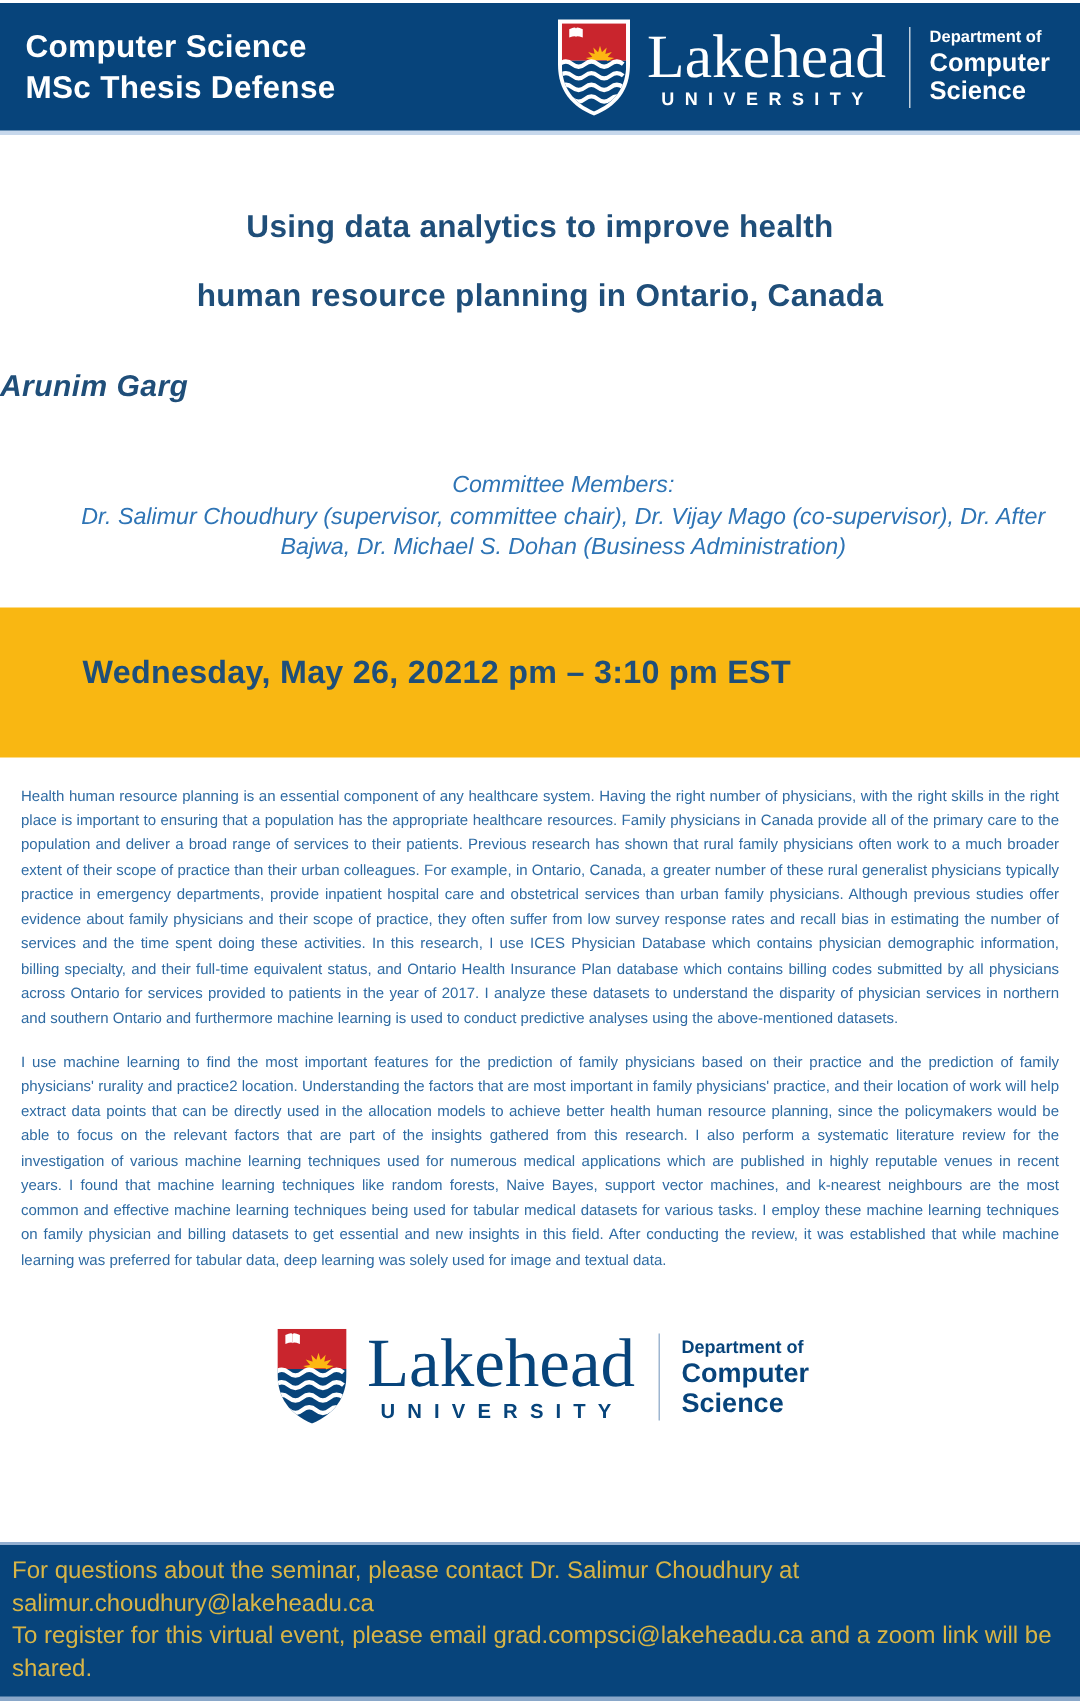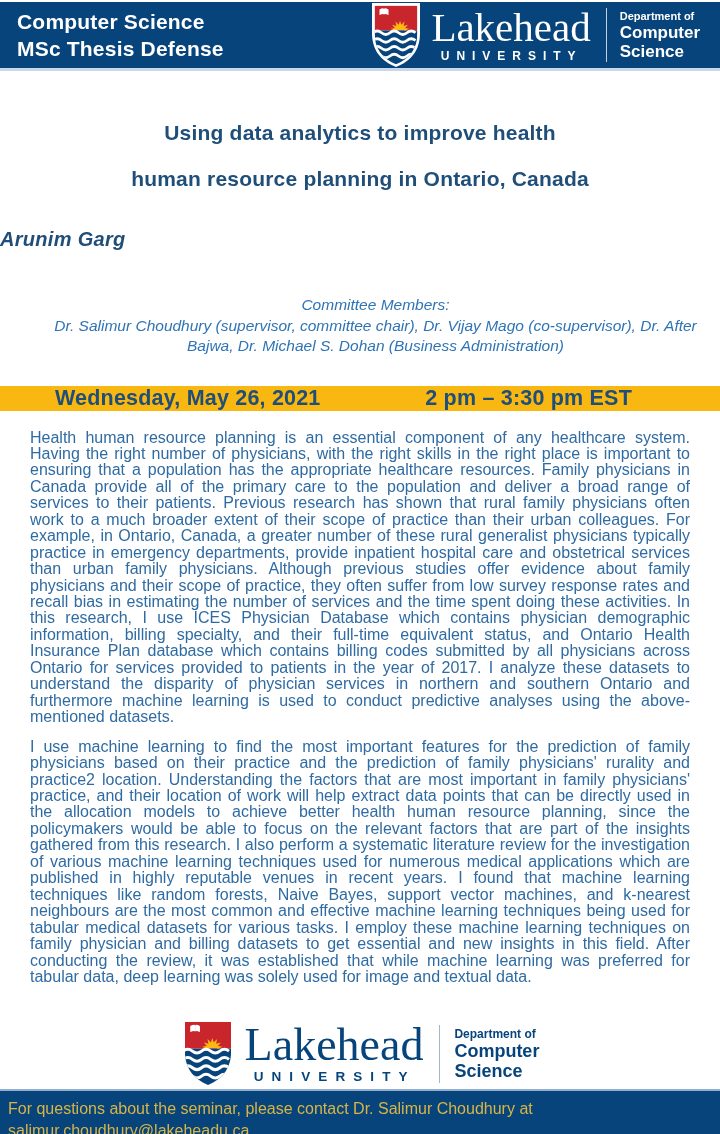--- a/index.html
+++ b/index.html
@@ -43,28 +43,28 @@
   .title-line{color:var(--title-blue);font-weight:bold;font-size:21px;text-align:center;letter-spacing:.2px;}
   .title-line.l1{margin-top:50px;}
   .title-line.l2{margin-top:22px;}
   .speaker{color:var(--title-blue);font-weight:bold;font-style:italic;font-size:20px;text-align:left;margin-top:37px;letter-spacing:.3px;}
   .committee{margin-top:44px;text-align:center;color:var(--committee-blue);font-style:italic;font-size:15.5px;line-height:20.5px;padding-left:31px;}
   .committee-names{max-width:650px;margin:0 auto;}
 
   
   .datebar{
     margin-top:29px;height:100px;background:var(--gold);
-    display:flex;align-items:center;justify-content:space-between;
-    padding:0 88px 0 55px;color:var(--title-blue);
+    display:flex;align-items:center;
+    padding:0 88px 12px 55px;color:var(--title-blue);
     font-weight:bold;font-size:21.5px;letter-spacing:.2px;
   }
 
   
-  .abstract{margin-top:19px;padding:0 30px;color:var(--body-blue);
-    font-size:16px;line-height:16.45px;text-align:justify;}
+  .abstract{margin-top:19px;padding:0 14px;color:var(--body-blue);
+    font-size:10px;line-height:16.45px;text-align:justify;}
   .abstract p + p{margin-top:13px;}
 
   
   .footer-logo{justify-content:center;margin-top:33px;color:var(--navy);}
   .footer-logo .wordmark{font-size:46px;line-height:44px;color:var(--navy);}
   .footer-logo .university{font-size:13.5px;letter-spacing:.6em;margin-top:2px;color:var(--navy);text-indent:.1em;}
   .footer-logo .logo-divider{height:58px;background:#9eb6d0;margin:0 14px 0 16px;}
   .footer-logo .dept-small{font-size:12px;line-height:14px;}
   .footer-logo .dept-big{font-size:18px;line-height:20px;}
 
@@ -142,21 +142,21 @@
 
   <div class="speaker">Arunim Garg</div>
 
   <div class="committee">
     <div>Committee Members:</div>
     <div class="committee-names">Dr. Salimur Choudhury (supervisor, committee chair), Dr. Vijay Mago (co-supervisor), Dr. After Bajwa, Dr. Michael S. Dohan (Business Administration)</div>
   </div>
 
   <section class="datebar">
     <span>Wednesday, May 26, 2021</span>
-    <span>2 pm – 3:30 pm EST</span>
+    <span>2 pm – 3:10 pm EST</span>
   </section>
 
   <section class="abstract">
     <p>Health human resource planning is an essential component of any healthcare system. Having the right number of physicians, with the right skills in the right place is important to ensuring that a population has the appropriate healthcare resources. Family physicians in Canada provide all of the primary care to the population and deliver a broad range of services to their patients. Previous research has shown that rural family physicians often work to a much broader extent of their scope of practice than their urban colleagues. For example, in Ontario, Canada, a greater number of these rural generalist physicians typically practice in emergency departments, provide inpatient hospital care and obstetrical services than urban family physicians. Although previous studies offer evidence about family physicians and their scope of practice, they often suffer from low survey response rates and recall bias in estimating the number of services and the time spent doing these activities. In this research, I use ICES Physician Database which contains physician demographic information, billing specialty, and their full-time equivalent status, and Ontario Health Insurance Plan database which contains billing codes submitted by all physicians across Ontario for services provided to patients in the year of 2017. I analyze these datasets to understand the disparity of physician services in northern and southern Ontario and furthermore machine learning is used to conduct predictive analyses using the above-mentioned datasets.</p>
     <p>I use machine learning to find the most important features for the prediction of family physicians based on their practice and the prediction of family physicians' rurality and practice2 location. Understanding the factors that are most important in family physicians' practice, and their location of work will help extract data points that can be directly used in the allocation models to achieve better health human resource planning, since the policymakers would be able to focus on the relevant factors that are part of the insights gathered from this research. I also perform a systematic literature review for the investigation of various machine learning techniques used for numerous medical applications which are published in highly reputable venues in recent years. I found that machine learning techniques like random forests, Naive Bayes, support vector machines, and k-nearest neighbours are the most common and effective machine learning techniques being used for tabular medical datasets for various tasks. I employ these machine learning techniques on family physician and billing datasets to get essential and new insights in this field. After conducting the review, it was established that while machine learning was preferred for tabular data, deep learning was solely used for image and textual data.</p>
   </section>
 
   <div class="logo-group footer-logo">
     <svg class="shield" width="54" height="71" viewBox="0 0 100 132" aria-hidden="true">
       <use href="#lakehead-shield"></use>

